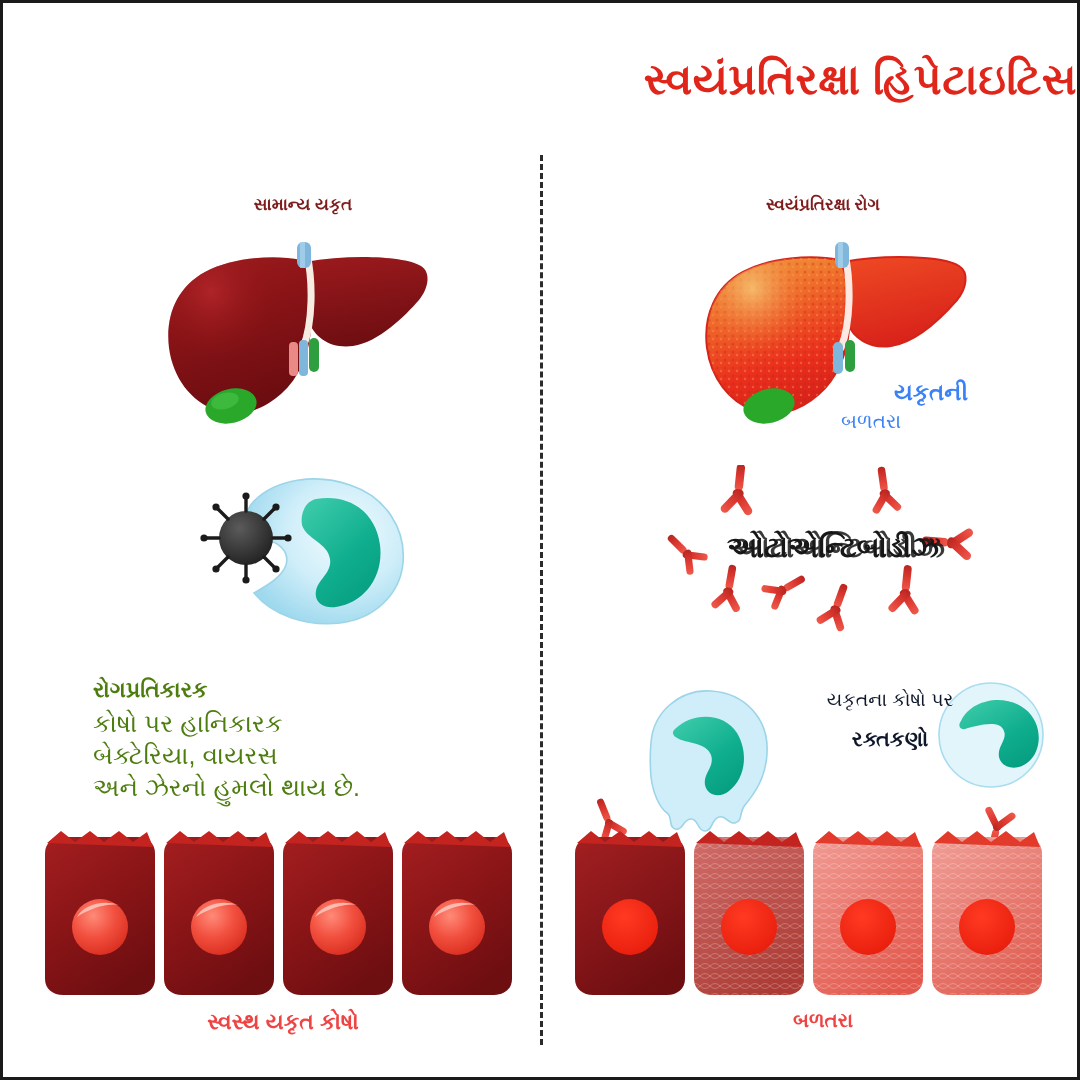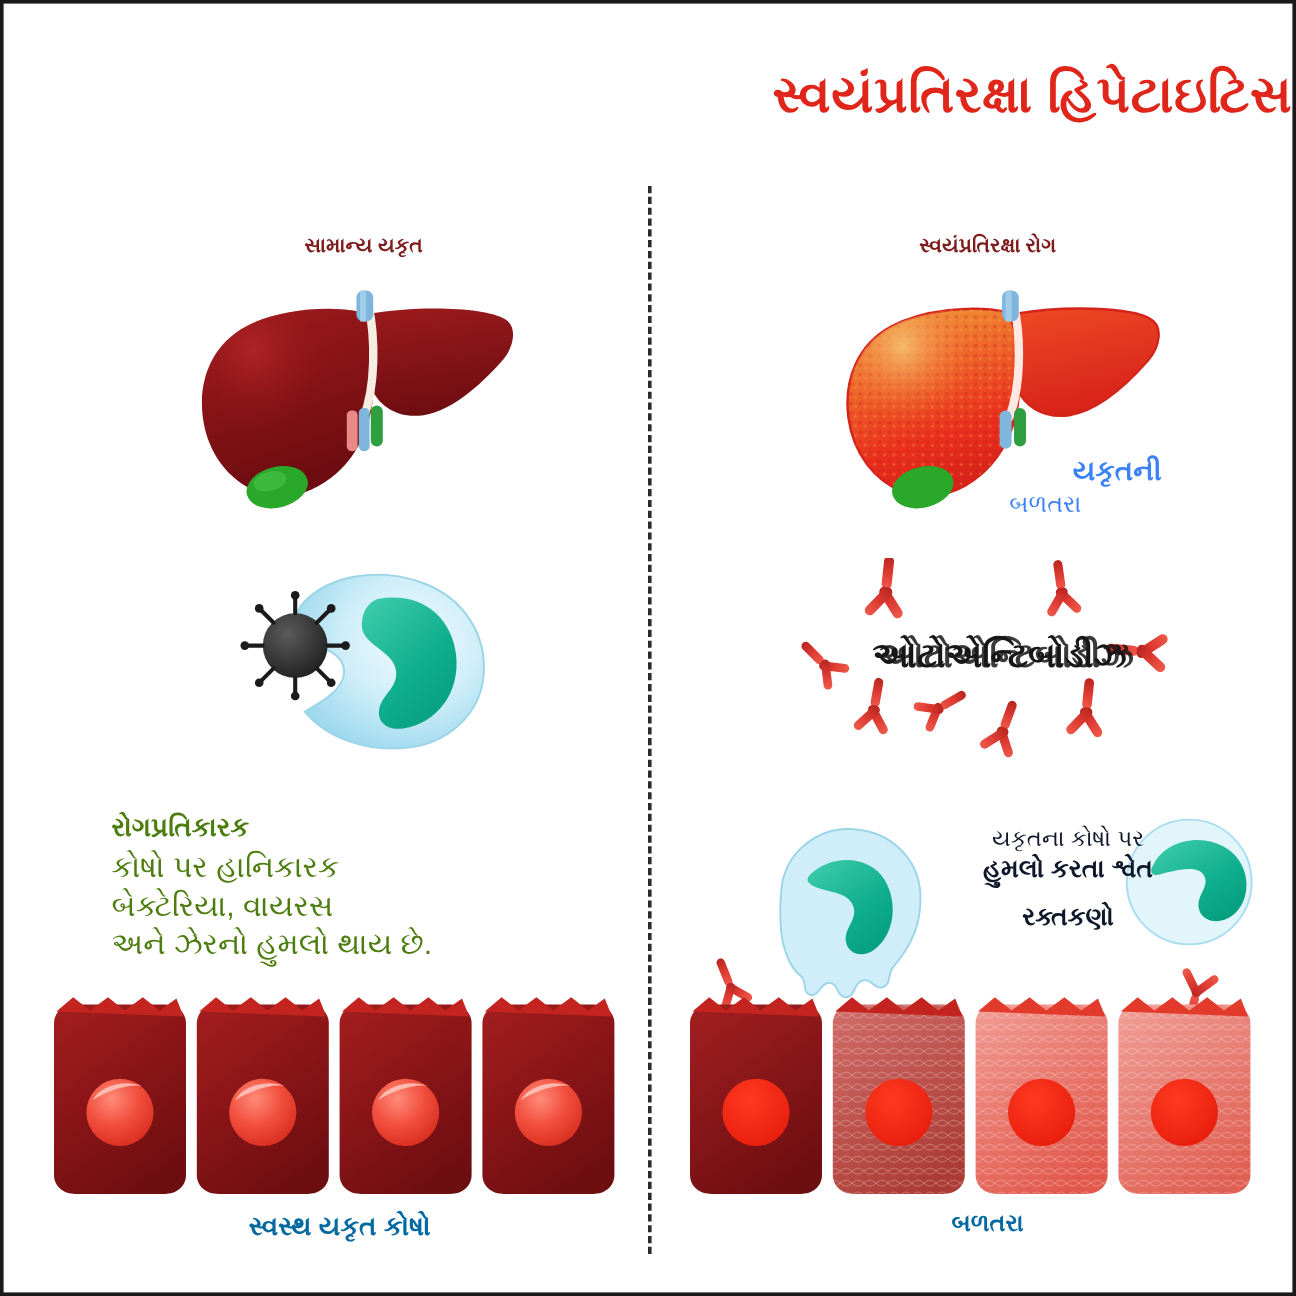--- a/index.html
+++ b/index.html
@@ -18,21 +18,21 @@
     border-left:3px dashed #2b2b2b;
   }
   .panel-label{
     position:absolute;text-align:center;font-size:17px;color:#7f1d1d;
     font-weight:600;font-family:"Liberation Sans", sans-serif;
   }
   #label-normal{left:130px;top:192px;width:340px;}
   #label-auto{left:640px;top:192px;width:360px;font-family:Liberation Serif, serif;}
 
   .bottom-label{
-    position:absolute;text-align:center;font-size:22px;font-weight:700;color:#0369a1;
+    position:absolute;text-align:center;font-size:22px;font-weight:700;color:#ef4444;
   }
   #label-healthy-cells{left:80px;top:1006px;width:400px;}
   #label-inflammation-bottom{left:640px;top:1006px;width:360px;font-weight:600;font-size:20px;}
 
   
   #liver-inflam-text{
     position:absolute;left:838px;top:376px;width:180px;color:#3b82f6;
   }
   #liver-inflam-text .l1{font-size:23px;font-weight:700;text-align:center;}
   #liver-inflam-text .l2{font-size:20px;font-weight:500;text-align:left;margin-top:4px;}
@@ -260,21 +260,20 @@
   <svg class="abs" style="left:960px;top:780px;" width="70" height="80" viewBox="0 0 70 80">
     <g transform="translate(34,44) rotate(14)">
       <rect x="-3.5" y="2" width="7" height="30" rx="3.5" fill="url(#abG)"></rect>
       <rect x="-3.5" y="-22" width="7" height="26" rx="3.5" fill="url(#abG)" transform="rotate(-40)"></rect>
       <rect x="-3.5" y="-22" width="7" height="26" rx="3.5" fill="url(#abG)" transform="rotate(40)"></rect>
     </g>
   </svg>
 
   <div id="wbc-attack-label">
     <div class="r1">યકૃતના કોષો પર</div>
-    <div class="r2">હુમલો કરતા શ્વેત</div>
     <div class="r3">રક્તકણો</div>
   </div>
 
   <svg class="abs" style="left:38px;top:826px;" width="475" height="172" viewBox="0 0 475 172">
     <defs>
       <linearGradient id="hcG" x1="0.15" y1="0" x2="0.65" y2="1">
         <stop offset="0%" stop-color="#a11d1f"></stop>
         <stop offset="45%" stop-color="#8b1517"></stop>
         <stop offset="100%" stop-color="#6d0e11"></stop>
       </linearGradient>

